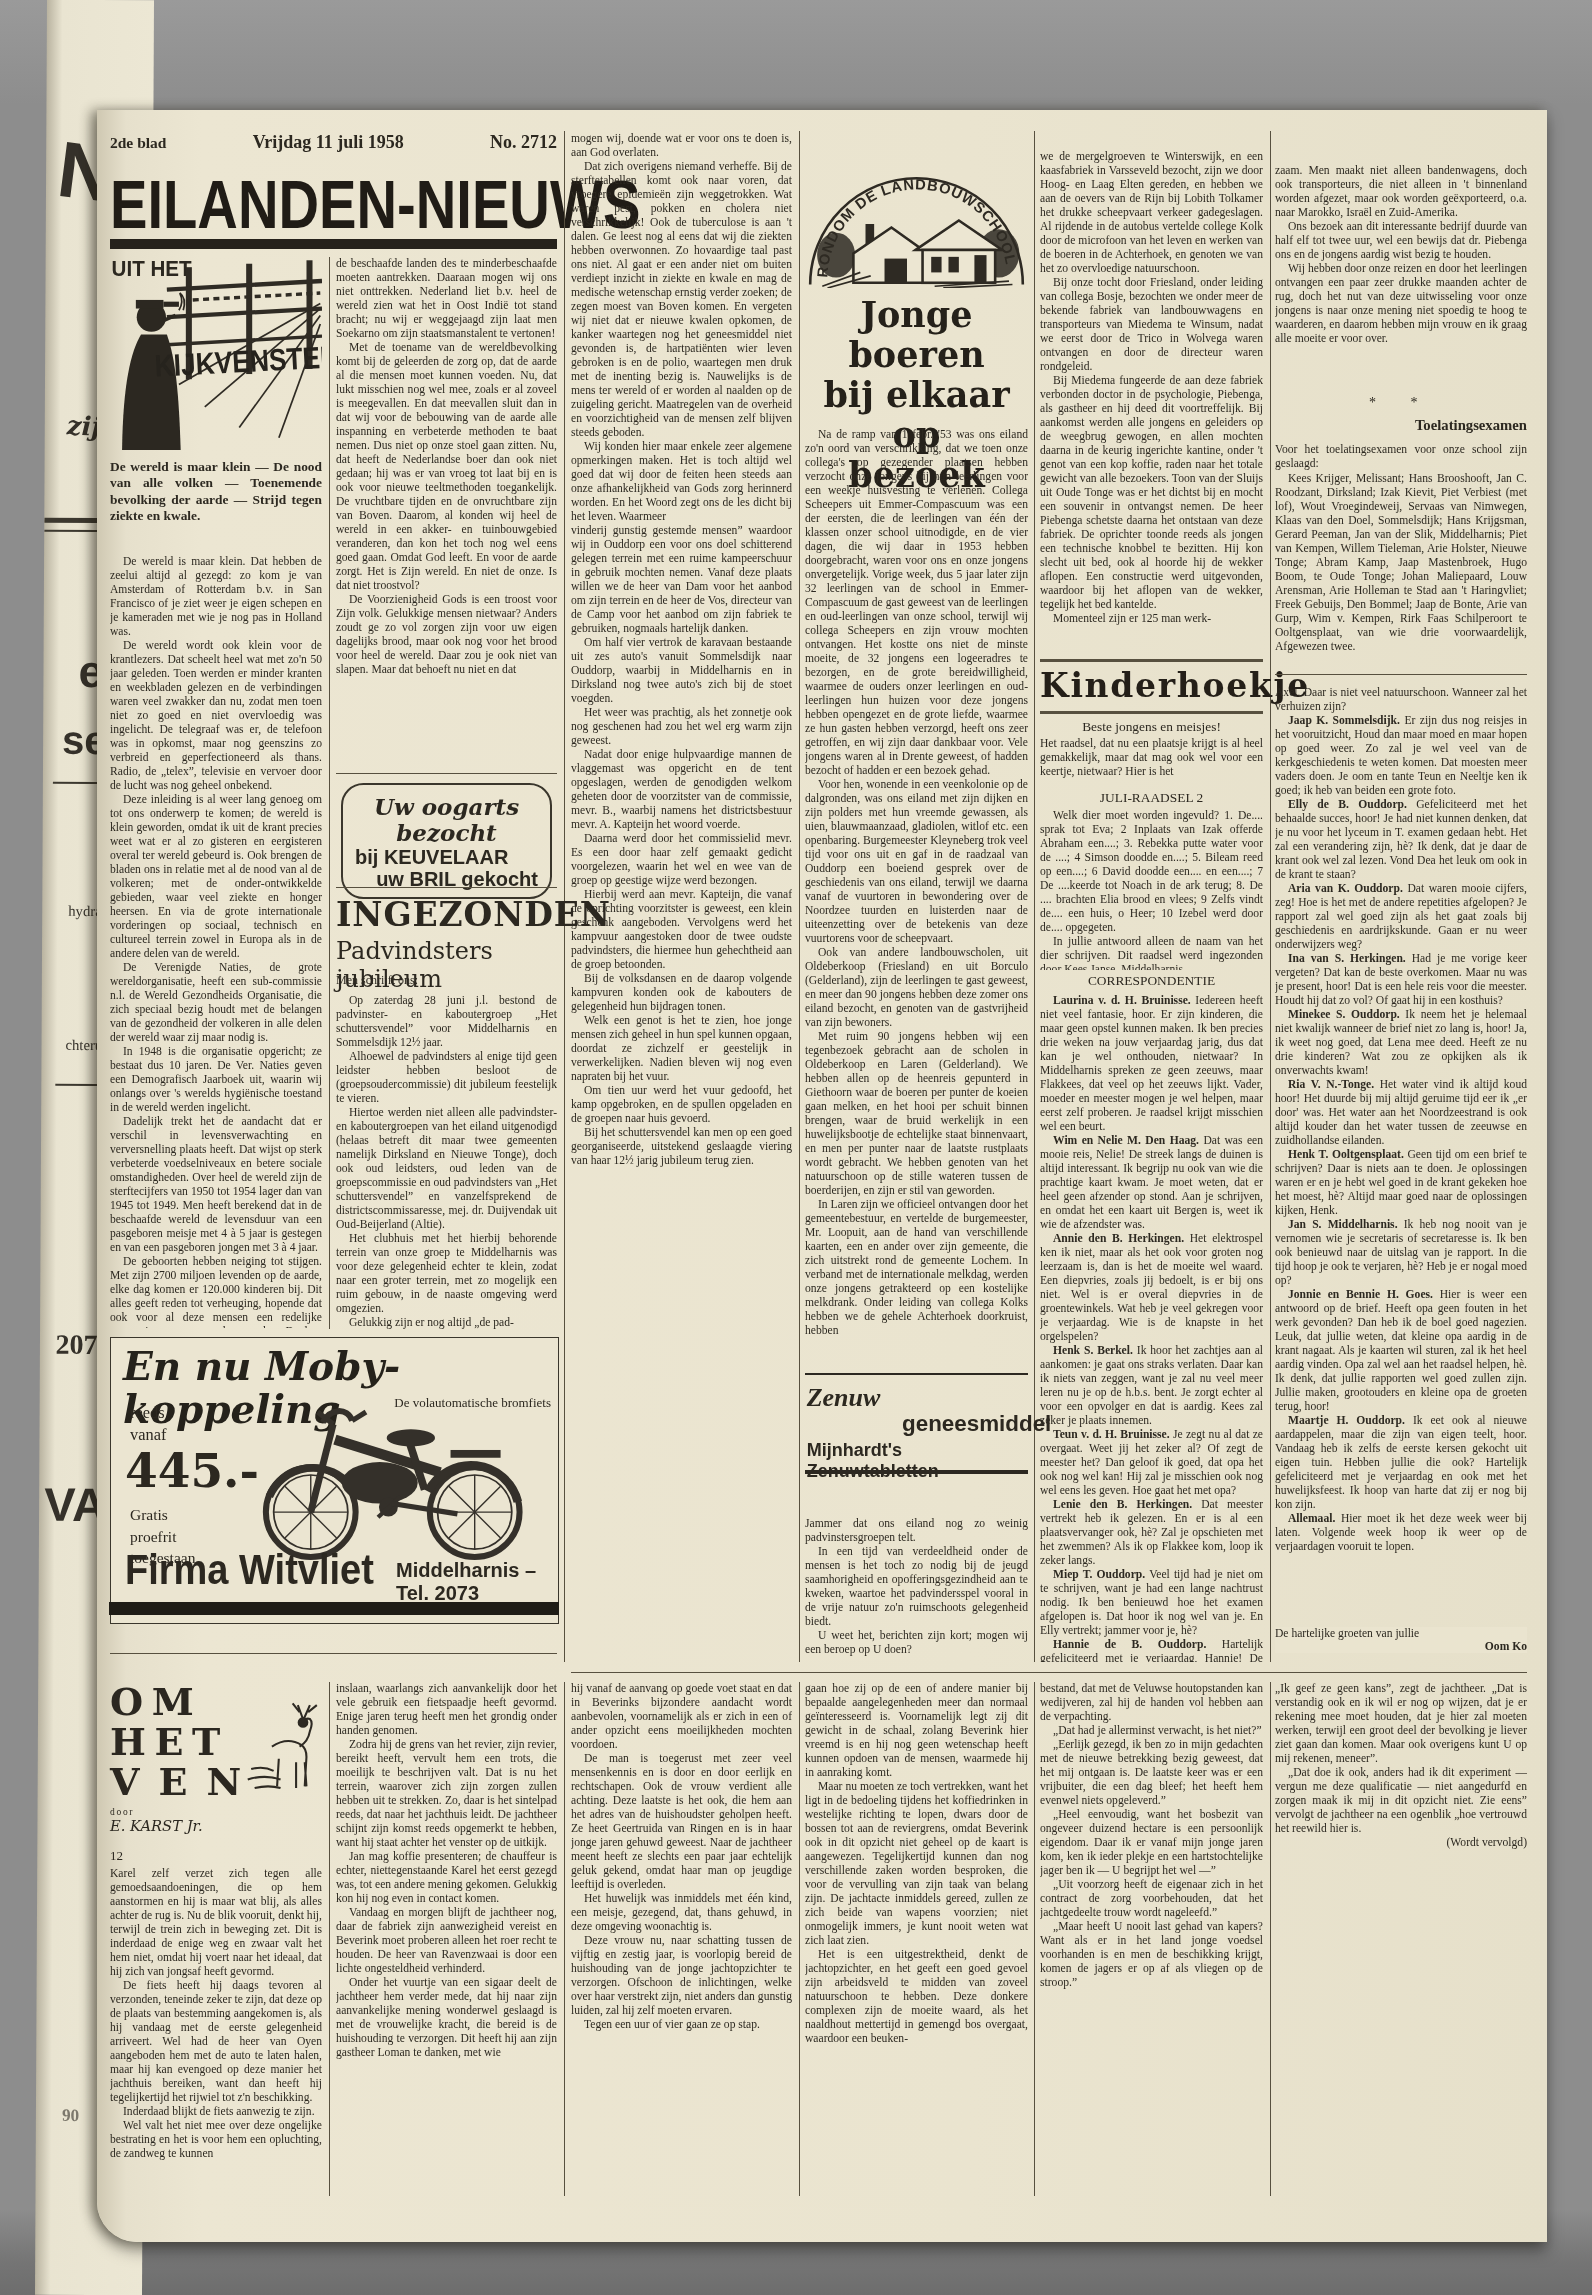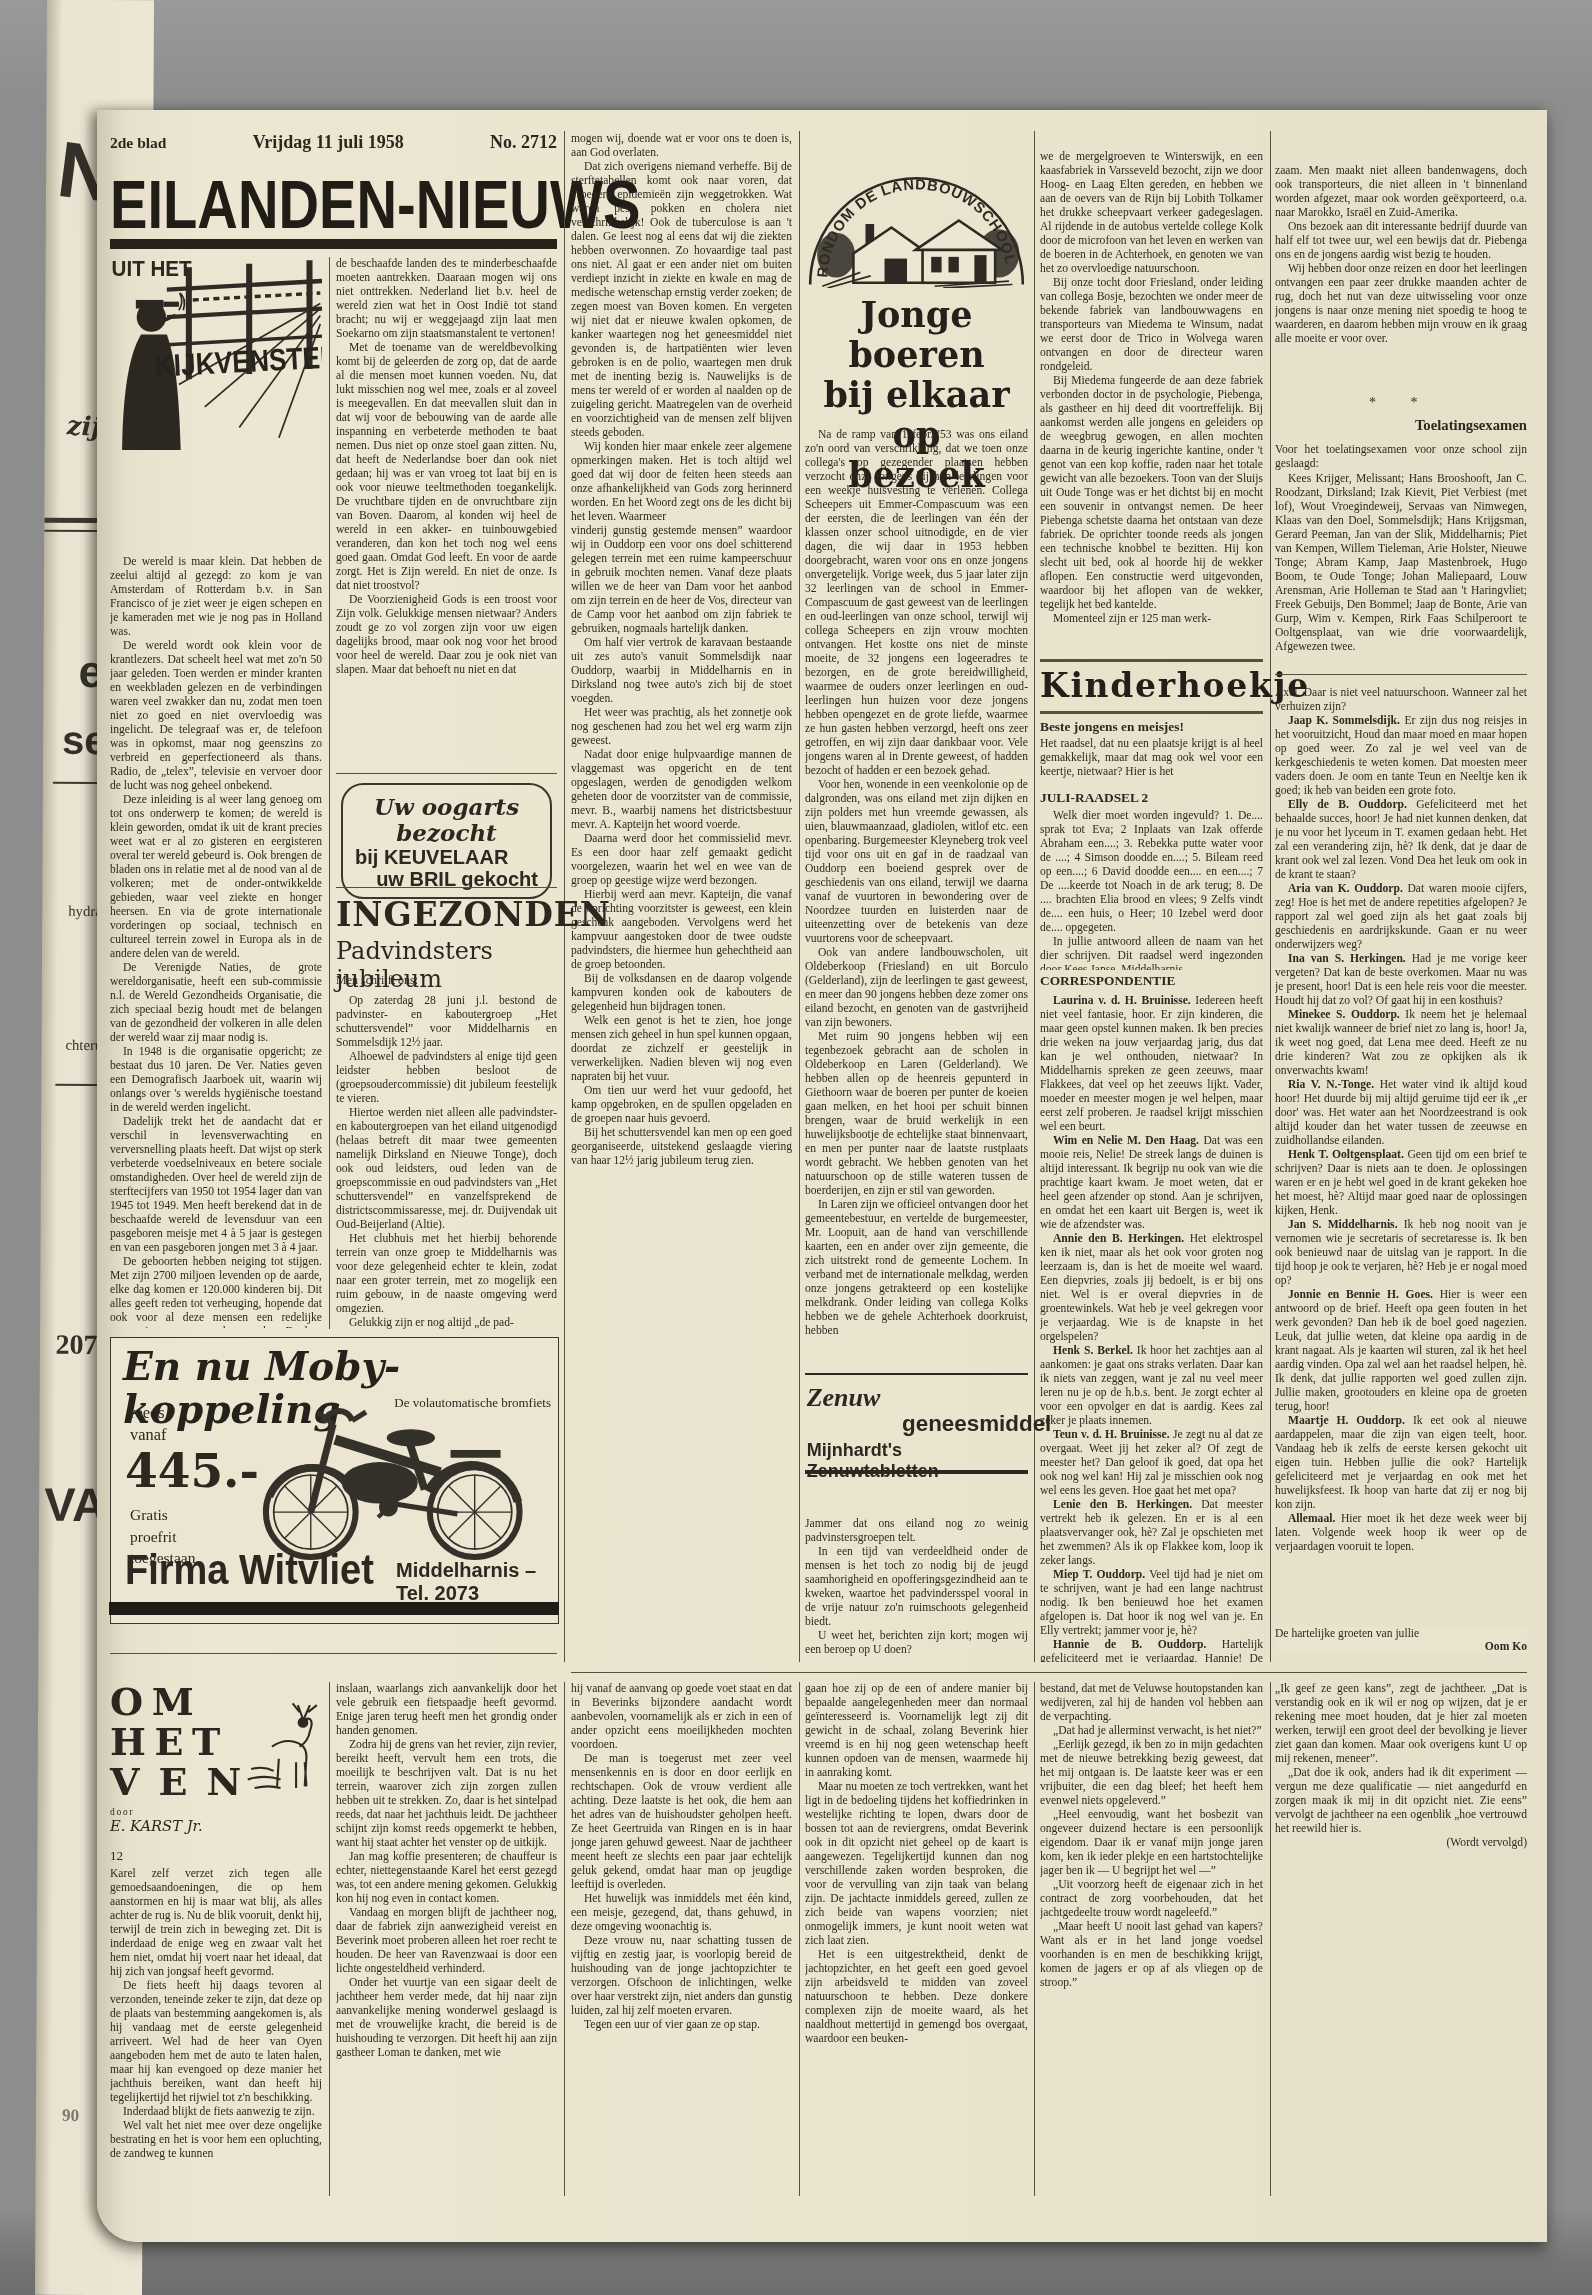--- a/index.html
+++ b/index.html
@@ -29,21 +29,21 @@
           font:11.6px/14px "Liberation Serif", serif;color:#2d2921;}
   .colbox p{margin:0;text-indent:13px;}
   .flush p:first-child{text-indent:0;}
   .colbox b{font-weight:bold;}
   
   #dateline{display:flex;justify-content:space-between;align-items:baseline;
             font-weight:bold;font-size:18px;}
   #masthead{font-family:"Liberation Sans", sans-serif;font-weight:900;font-size:54px;
             letter-spacing:0px;color:#201c16;transform:scale(1.04,1.28);transform-origin:left top;white-space:nowrap;}
   .headline{font-family:"DejaVu Serif", serif;font-weight:bold;text-align:center;color:#25211a;}
-  .subhead-c{font-weight:bold;text-align:left;font-size:13.4px;}
+  .subhead-c{font-weight:normal;text-align:center;font-size:13.4px;}
   
   #keuvelaar{border:2.2px solid #3a362c;border-radius:22.4px;padding:8.6px 12px 7px;}
   #keuvelaar .l1{font:italic bold 23px/26px "DejaVu Serif", serif;text-align:center;}
   #keuvelaar .l2{font:bold 20px/22.4px "Liberation Sans", sans-serif;text-align:left;}
   #keuvelaar .l3{font:bold 20px/22.4px "Liberation Sans", sans-serif;text-align:right;}
   
   #moby{border:1.7px solid #3a362c;}
   
   #zenuw .z1{font-family:"Liberation Sans", sans-serif;font-weight:900;font-style:italic;}
   
@@ -111,20 +111,23 @@
         <line x1="244" y1="80" x2="196" y2="212" stroke="#2f2b24" stroke-width="2"></line>
 
         <path d="M14,226 C15,150 24,112 36,92 L66,92 C76,120 80,160 82,226 Z" fill="#2c2821"></path>
         <circle cx="48" cy="72" r="17" fill="#2c2821"></circle>
         <rect x="30" y="52" width="32" height="10" fill="#2c2821"></rect>
         <line x1="62" y1="57" x2="80" y2="57" stroke="#2c2821" stroke-width="6"></line>
         <line x1="62" y1="76" x2="76" y2="70" stroke="#2c2821" stroke-width="4"></line>
         <path d="M80,64 q6,-10 1,-20 q8,6 4,20" fill="none" stroke="#2c2821" stroke-width="2"></path>
         <text x="58" y="134" font-size="34" font-weight="bold" fill="#26231d" transform="rotate(-3 58 134) scale(.9,1.05)">KIJKVENSTER</text>
       </svg>
+    </div>
+    <div class="colbox flush" style="left:13px;top:349px;width:212px;height:90px;font-weight:bold;font-size:13.4px;line-height:16.4px;">
+      <p>De wereld is maar klein — De nood van alle volken — Toenemende bevolking der aarde — Strijd tegen ziekte en kwale.</p>
     </div>
     <div class="colbox" style="left:13px;top:445px;width:212px;height:773px;">
         <p>De wereld is maar klein. Dat hebben de zeelui altijd al gezegd: zo kom je van Amsterdam of Rotterdam b.v. in San Francisco of je ziet weer je eigen schepen en je kameraden met wie je nog pas in Holland was.</p>
         <p>De wereld wordt ook klein voor de krantlezers. Dat scheelt heel wat met zo'n 50 jaar geleden. Toen werden er minder kranten en weekbladen gelezen en de verbindingen waren veel zwakker dan nu, zodat men toen niet zo goed en niet overvloedig was ingelicht. De telegraaf was er, de telefoon was in opkomst, maar nog geenszins zo verbreid en geperfectioneerd als thans. Radio, de „telex”, televisie en vervoer door de lucht was nog geheel onbekend.</p>
         <p>Deze inleiding is al weer lang genoeg om tot ons onderwerp te komen; de wereld is klein geworden, omdat ik uit de krant precies weet wat er al zo gisteren en eergisteren overal ter wereld gebeurd is. Ook brengen de bladen ons in relatie met al de nood van al de volkeren; met de onder-ontwikkelde gebieden, waar veel ziekte en honger heersen. En via de grote internationale vorderingen op sociaal, technisch en cultureel terrein zowel in Europa als in de andere delen van de wereld.</p>
         <p>De Verenigde Naties, de grote wereldorganisatie, heeft een sub-commissie n.l. de Wereld Gezondheids Organisatie, die zich speciaal bezig houdt met de belangen van de gezondheid der volkeren in alle delen der wereld waar zij maar nodig is.</p>
         <p>In 1948 is die organisatie opgericht; ze bestaat dus 10 jaren. De Ver. Naties geven een Demografisch Jaarboek uit, waarin wij onlangs over 's werelds hygiënische toestand in de wereld werden ingelicht.</p>
         <p>Dadelijk trekt het de aandacht dat er verschil in levensverwachting en verversnelling plaats heeft. Dat wijst op sterk verbeterde voedselniveaux en betere sociale omstandigheden. Over heel de wereld zijn de sterftecijfers van 1950 tot 1954 lager dan van 1945 tot 1949. Men heeft berekend dat in de beschaafde wereld de levensduur van een pasgeboren meisje met 4 à 5 jaar is gestegen en van een pasgeboren jongen met 3 à 4 jaar.</p>
         <p>De geboorten hebben neiging tot stijgen. Met zijn 2700 miljoen levenden op de aarde, elke dag komen er 120.000 kinderen bij. Dit alles geeft reden tot verheuging, hopende dat ook voor al deze mensen een redelijke verzorging mag gevonden worden. De leer van Malthus, dat er te veel mensen op de wereld zouden komen, staat volkomen failliet. Al neemt dit niet weg dat</p>
       </div>

